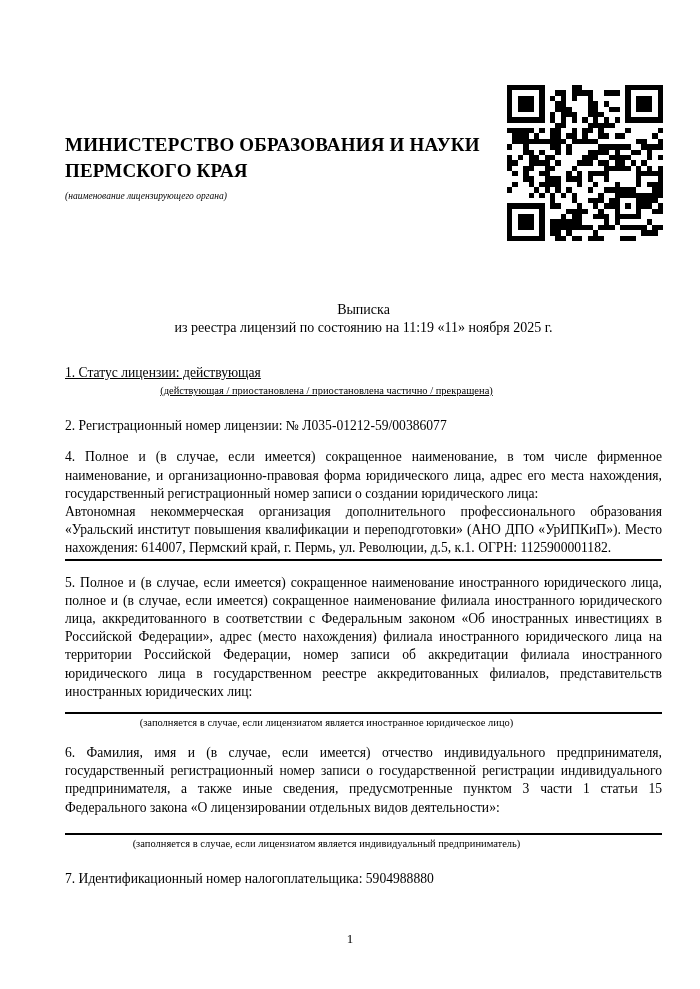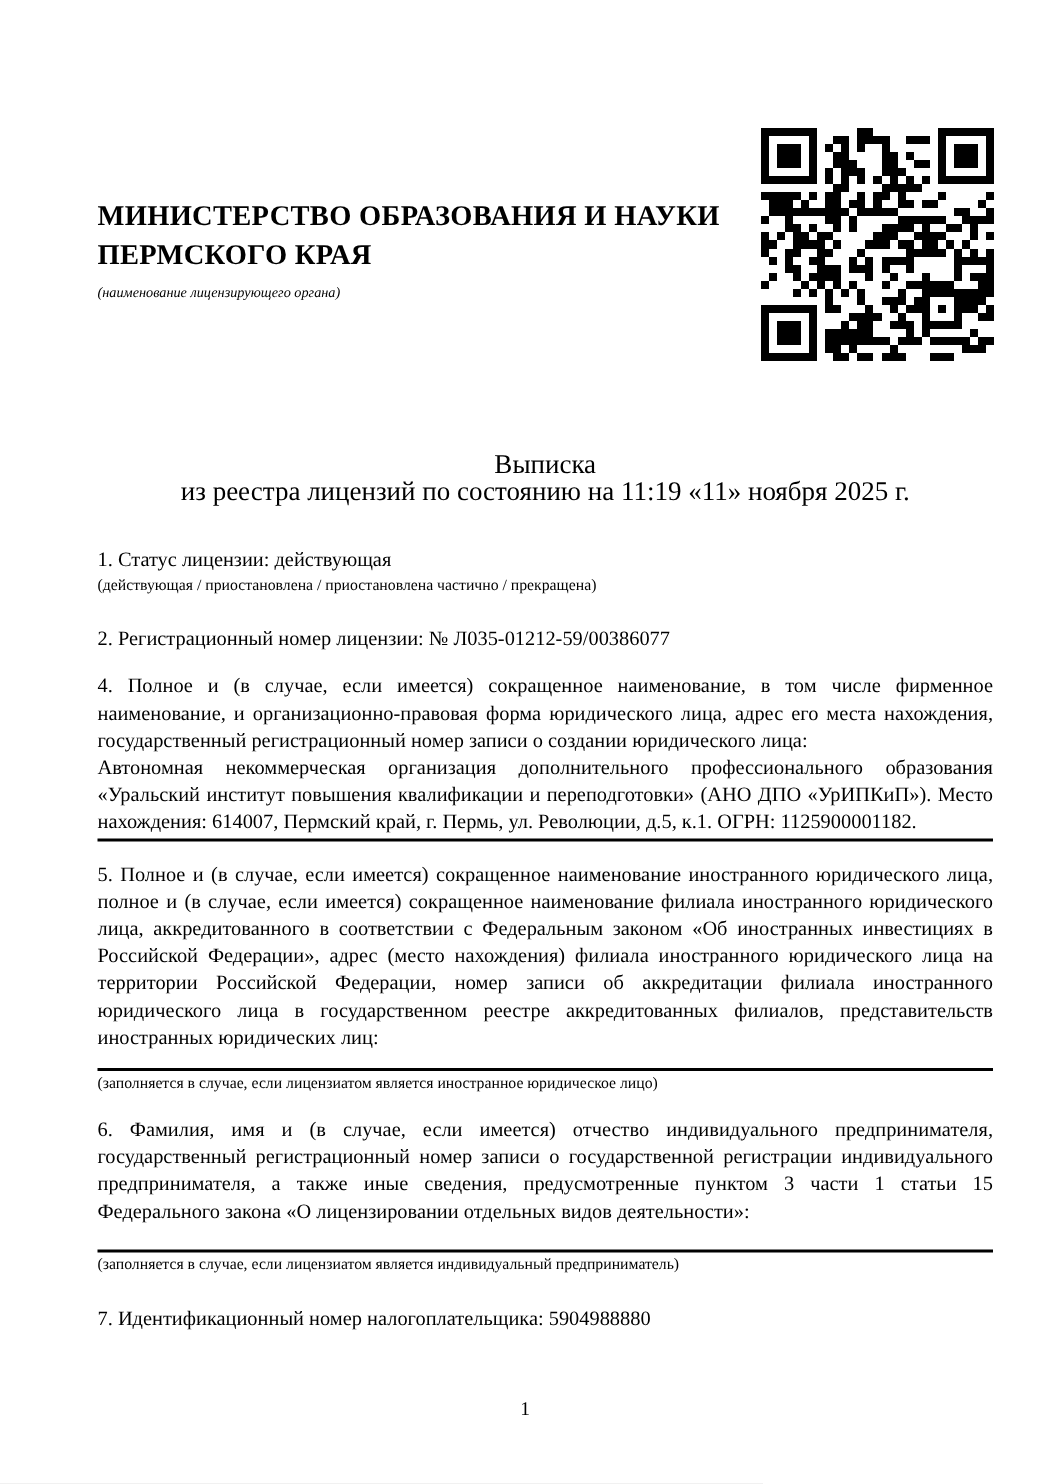--- a/index.html
+++ b/index.html
@@ -7,29 +7,29 @@
     position:relative;width:700px;height:989px;background:#fff;color:#000;
     font-family:"Liberation Serif","DejaVu Serif",serif;overflow:hidden;
     margin:0 auto;
   }
   .content{position:absolute;left:65px;top:0;width:597px;}
   .qr{position:absolute;top:85px;right:37px;width:156px;height:156px;}
   .qr svg{width:100%;height:100%;display:block;}
   .header{margin-top:132px;width:428px;}
   .ministry{font-weight:bold;font-size:19px;line-height:26px;letter-spacing:.2px;}
   .org-caption{font-size:9.5px;margin-top:7px;font-style:italic;}
-  .doc-title{text-align:center;font-size:18px;line-height:17.5px;margin-top:100px;}
+  .doc-title{text-align:center;font-size:14px;line-height:17.5px;margin-top:100px;}
   .section{font-size:13.6px;line-height:18.2px;}
   .para{text-align:justify;margin:0;}
   .line{margin:0;}
   .field-line{border-bottom:2px solid #000;height:0;margin-top:1px;}
   .field-line.gap-md{margin-top:11px;}
   .field-line.gap-lg{margin-top:16px;}
-  .caption{font-size:10.5px;line-height:13px;width:523px;margin-top:2px;}
-  .sec1{margin-top:28px;}
+  .caption{font-size:10.5px;line-height:13px;text-align:center;width:523px;margin-top:2px;}
+  .sec1{margin-top:28px;text-decoration:underline;}
   .sec2{margin-top:20px;}
   .sec3{margin-top:15px;}
   .sec4{margin-top:13px;}
   .sec5{margin-top:13px;}
   .sec6{margin-top:15px;}
   .sec7{margin-top:20px;}
   .page-number{position:absolute;bottom:42px;left:0;width:100%;text-align:center;font-size:13px;}
 </style>
 </head>
 <body>

